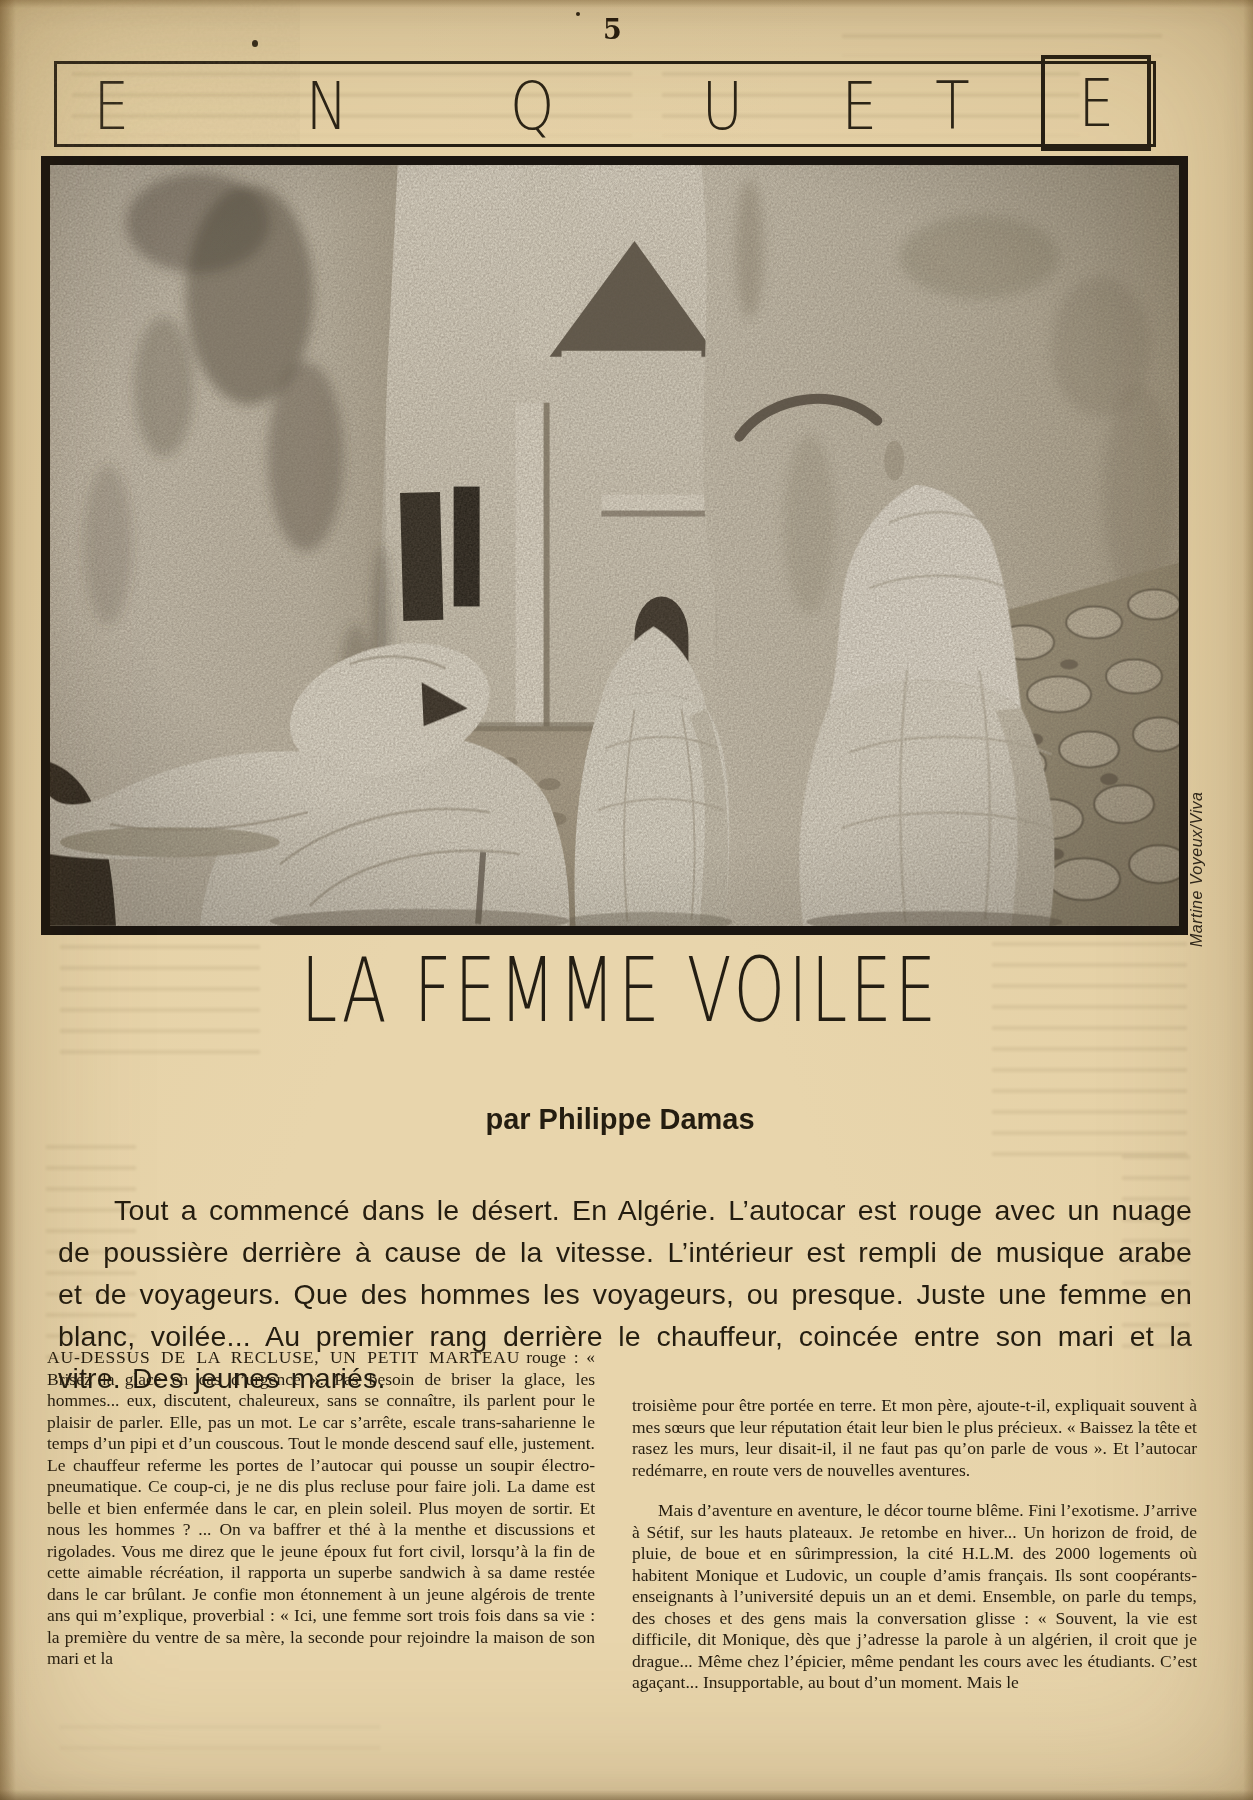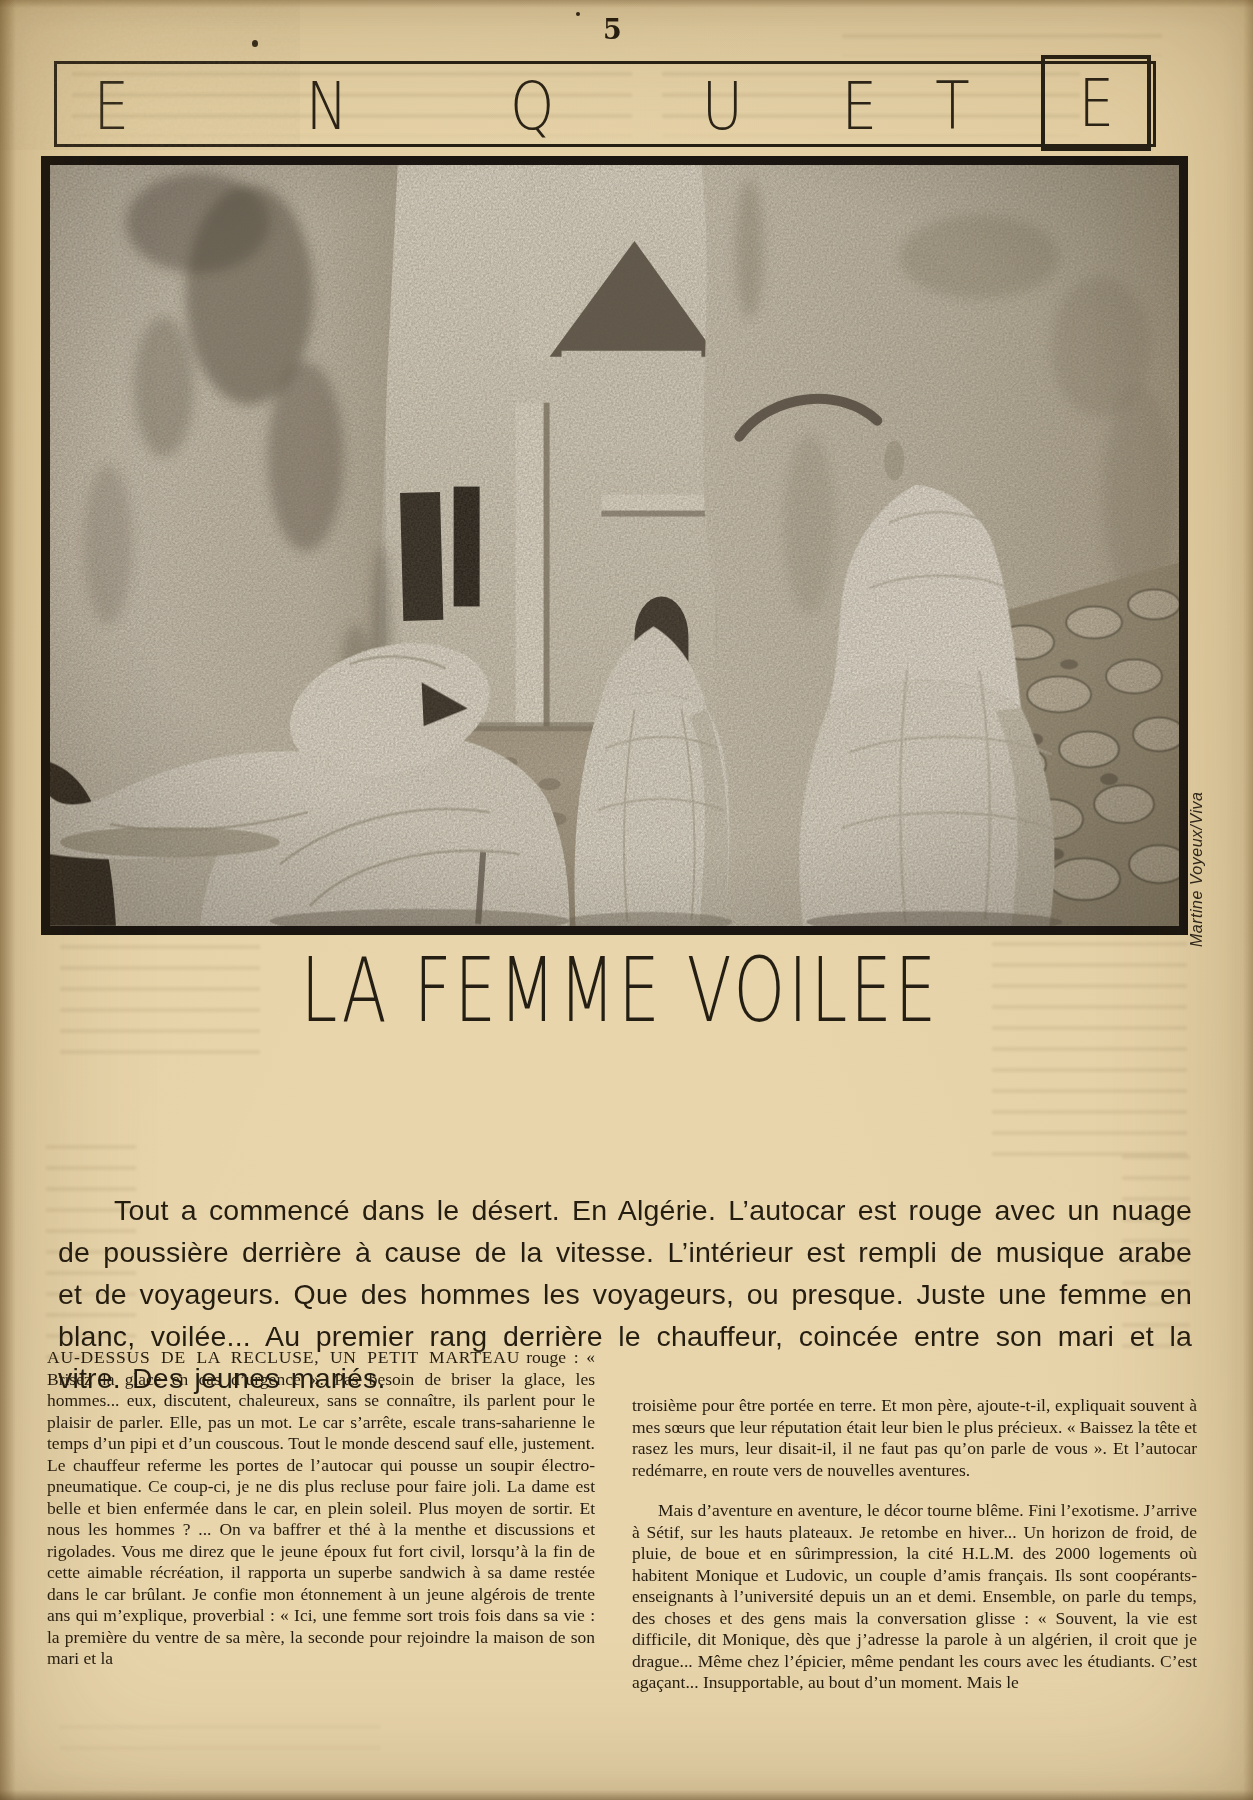--- a/index.html
+++ b/index.html
@@ -281,20 +281,21 @@
       <ellipse cx="370" cy="757" rx="150" ry="12" fill="#6a6150" opacity=".45"></ellipse>
 
       <rect width="1130" height="762" filter="url(#fGrain)" opacity=".8"></rect>
       <rect width="1130" height="762" fill="url(#gVig)"></rect>
     </svg>
   </div>
 
   <div class="photo-credit">Martine Voyeux/Viva</div>
 
   <div class="article-title">LA FEMME VOILEE</div>
+  <div class="byline">par Philippe Damas</div>
 
   <p class="lead">Tout a commencé dans le désert. En Algérie. L’autocar est rouge avec un nuage de poussière derrière à cause de la vitesse. L’intérieur est rempli de musique arabe et de voyageurs. Que des hommes les voyageurs, ou presque. Juste une femme en blanc, voilée... Au premier rang derrière le chauffeur, coincée entre son mari et la vitre. Des jeunes mariés.</p>
 
   <div class="columns">
     <div class="col-left">
       <p><span class="lead-in">AU-DESSUS DE LA RECLUSE, UN PETIT MARTEAU</span><span>rouge : « Brisez la glace en cas d’urgence ». Pas besoin de briser la glace, les hommes... eux, discutent, chaleureux, sans se connaître, ils parlent pour le plaisir de parler. Elle, pas un mot. Le car s’arrête, escale trans-saharienne le temps d’un pipi et d’un couscous. Tout le monde descend sauf elle, justement. Le chauffeur referme les portes de l’autocar qui pousse un soupir électro-pneumatique. Ce coup-ci, je ne dis plus recluse pour faire joli. La dame est belle et bien enfermée dans le car, en plein soleil. Plus moyen de sortir. Et nous les hommes ? ... On va baffrer et thé à la menthe et discussions et rigolades. Vous me direz que le jeune époux fut fort civil, lorsqu’à la fin de cette aimable récréation, il rapporta un superbe sandwich à sa dame restée dans le car brûlant. Je confie mon étonnement à un jeune algérois de trente ans qui m’explique, proverbial : « Ici, une femme sort trois fois dans sa vie : la première du ventre de sa mère, la seconde pour rejoindre la maison de son mari et la</span></p>
     </div>
     <div class="col-right">
       <p class="para1">troisième pour être portée en terre. Et mon père, ajoute-t-il, expliquait souvent à mes sœurs que leur réputation était leur bien le plus précieux. « Baissez la tête et rasez les murs, leur disait-il, il ne faut pas qu’on parle de vous ». Et l’autocar redémarre, en route vers de nouvelles aventures.</p>
       <p class="para2">Mais d’aventure en aventure, le décor tourne blême. Fini l’exotisme. J’arrive à Sétif, sur les hauts plateaux. Je retombe en hiver... Un horizon de froid, de pluie, de boue et en sûrimpression, la cité H.L.M. des 2000 logements où habitent Monique et Ludovic, un couple d’amis français. Ils sont coopérants-enseignants à l’université depuis un an et demi. Ensemble, on parle du temps, des choses et des gens mais la conversation glisse : « Souvent, la vie est difficile, dit Monique, dès que j’adresse la parole à un algérien, il croit que je drague... Même chez l’épicier, même pendant les cours avec les étudiants. C’est agaçant... Insupportable, au bout d’un moment. Mais le</p>

